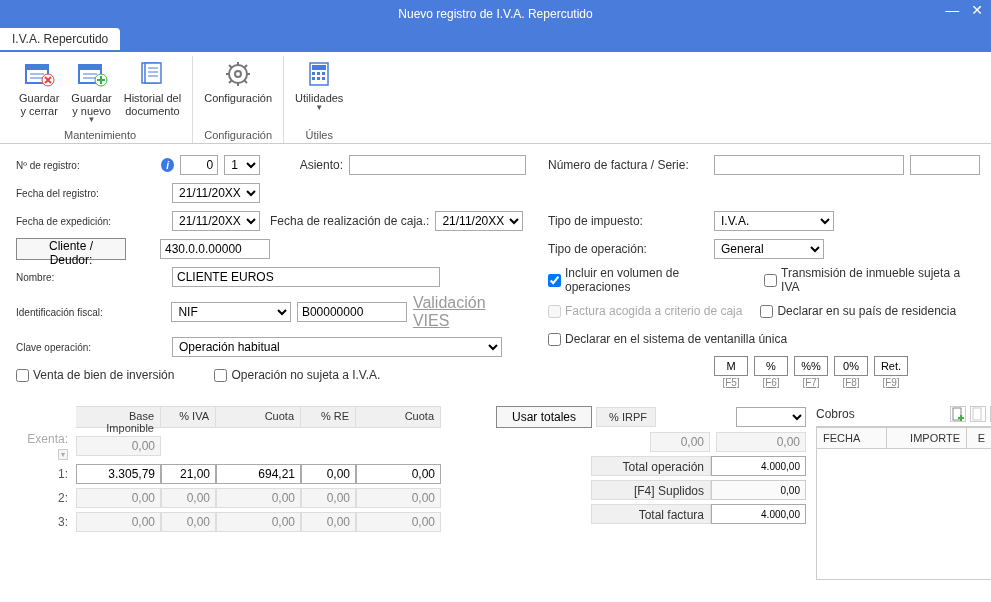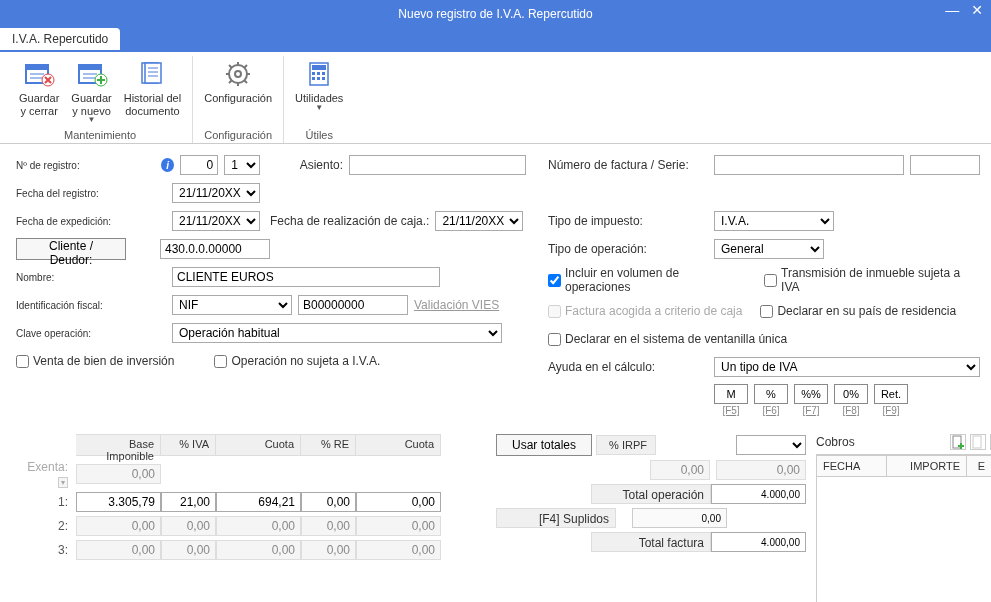--- a/index.html
+++ b/index.html
@@ -25,21 +25,21 @@
 .row { display: flex; align-items: center; gap: 6px; min-height: 22px; }
 .lbl { width: 150px; font-size: 10px; }
 .lbl-r { font-size: 12px; width: 160px; }
 .txt { border: 1px solid #aaa; height: 20px; padding: 1px 4px; font-size: 12px; background: #fff; }
 .sel { border: 1px solid #aaa; height: 20px; font-size: 12px; background: #fff; padding: 0 2px; }
 .btn-flat { border: 1px solid #888; background: #f7f7f7; height: 22px; padding: 0 10px; font-size: 12px; cursor: pointer; }
 .chk { display: flex; align-items: center; gap: 4px; font-size: 12px; }
 .chk input { width: 13px; height: 13px; }
 .chk.disabled { color: #aaa; }
 .info-icon { width: 14px; height: 14px; border-radius: 50%; background: #3b78e7; color: #fff; display: inline-flex; align-items: center; justify-content: center; font-size: 10px; font-style: italic; font-weight: bold; }
-.link { color: #3b78e7; text-decoration: underline; cursor: pointer; font-size: 12px; }
+.link { color: #3b78e7; text-decoration: underline; cursor: pointer; font-size: 16px; }
 .calc-btns { display: flex; gap: 6px; }
 .calc-btn-wrap { display: flex; flex-direction: column; align-items: center; }
 .calc-btn { border: 1px solid #888; background: #fff; width: 34px; height: 20px; font-size: 11px; cursor: pointer; }
 .calc-fkey { font-size: 10px; color: #888; text-decoration: underline; margin-top: 1px; }
 
 .grid-area { padding: 0 16px; margin-top: 8px; display: grid; grid-template-columns: 470px 310px 190px; column-gap: 10px; align-items: start; }
 .iva-grid .hdr, .totals .hdr-row { display: flex; }
 .iva-grid .hdr div, .totals .hdr-row div { background: #f0f0f0; border: 1px solid #ddd; border-left: none; font-size: 11px; text-align: right; padding: 3px 6px; height: 22px; }
 .iva-grid .hdr div:first-child { border-left: 1px solid #ddd; }
 .iva-grid .r, .totals .r { display: flex; align-items: center; margin-top: 4px; }
@@ -263,24 +263,20 @@
           <span>Declarar en su país de residencia</span>
         </label>
     </div>
     <div class="row">
       <label class="chk">
           <input type="checkbox" style="">
           <span>Declarar en el sistema de ventanilla única</span>
         </label>
     </div>
     <div class="row">
-      <span class="lbl-r">Ayuda en el cálculo:</span>
-      <select class="sel" style="flex:1"><option>Un tipo de IVA</option></select>
-    </div>
-    <div class="row">
       <span class="lbl-r"></span>
       <div class="calc-btns">
         <div class="calc-btn-wrap">
             <button class="calc-btn">M</button>
             <span class="calc-fkey">[F5]</span>
           </div>
         <div class="calc-btn-wrap">
             <button class="calc-btn">%</button>
             <span class="calc-fkey">[F6]</span>
           </div>
@@ -350,21 +346,21 @@
       <select class="sel" style="width:70px"><option></option></select>
     </div>
     <div class="r" style="justify-content:flex-end;gap:6px">
       <input class="cell dis" style="width: 60px;" value="0,00">
       <input class="cell dis" style="width: 90px;" value="0,00">
     </div>
     <div class="r" style="justify-content:flex-end;gap:0">
       <div class="tot-lbl">Total operación</div>
       <input class="tot-val" value="4.000,00" style="">
     </div>
-    <div class="r" style="gap:16px">
+    <div class="r" style="justify-content:flex-end;gap:0">
       <div class="tot-lbl">[F4] Suplidos</div>
       <input class="tot-val ro" value="0,00" style="">
     </div>
     <div class="r" style="justify-content:flex-end;gap:0">
       <div class="tot-lbl">Total factura</div>
       <input class="tot-val" value="4.000,00" style="">
     </div>
   </div>
 
   <div>

